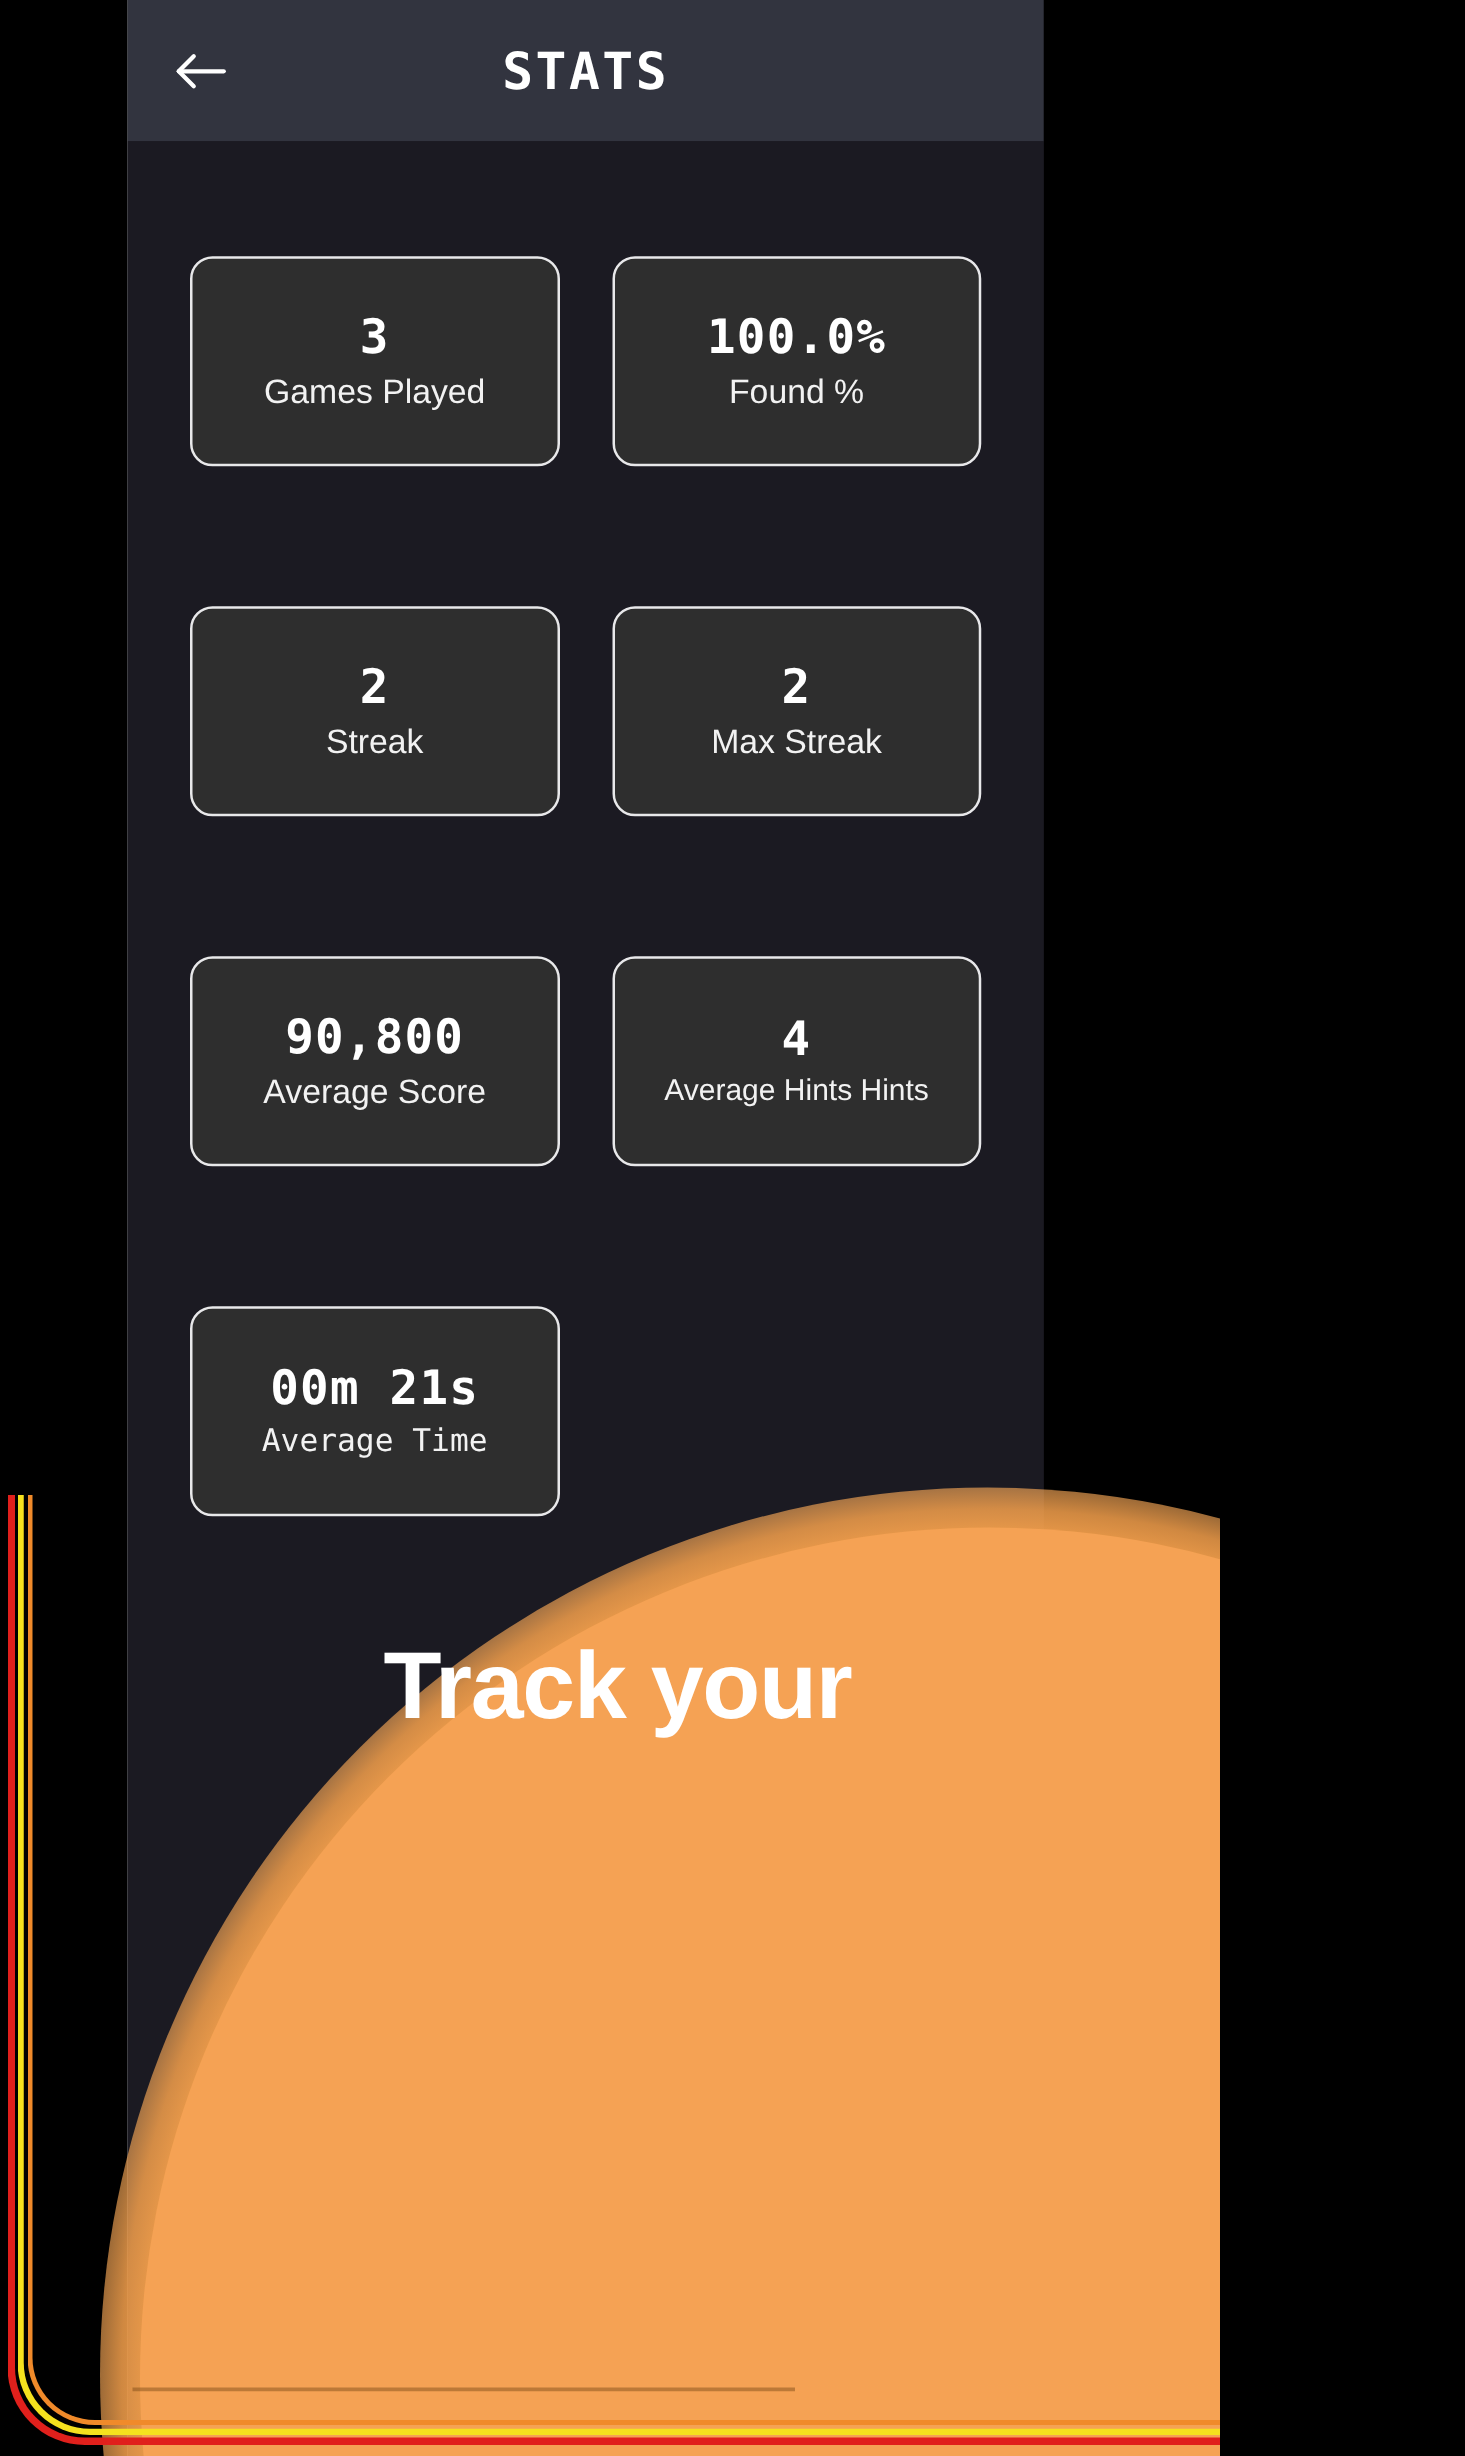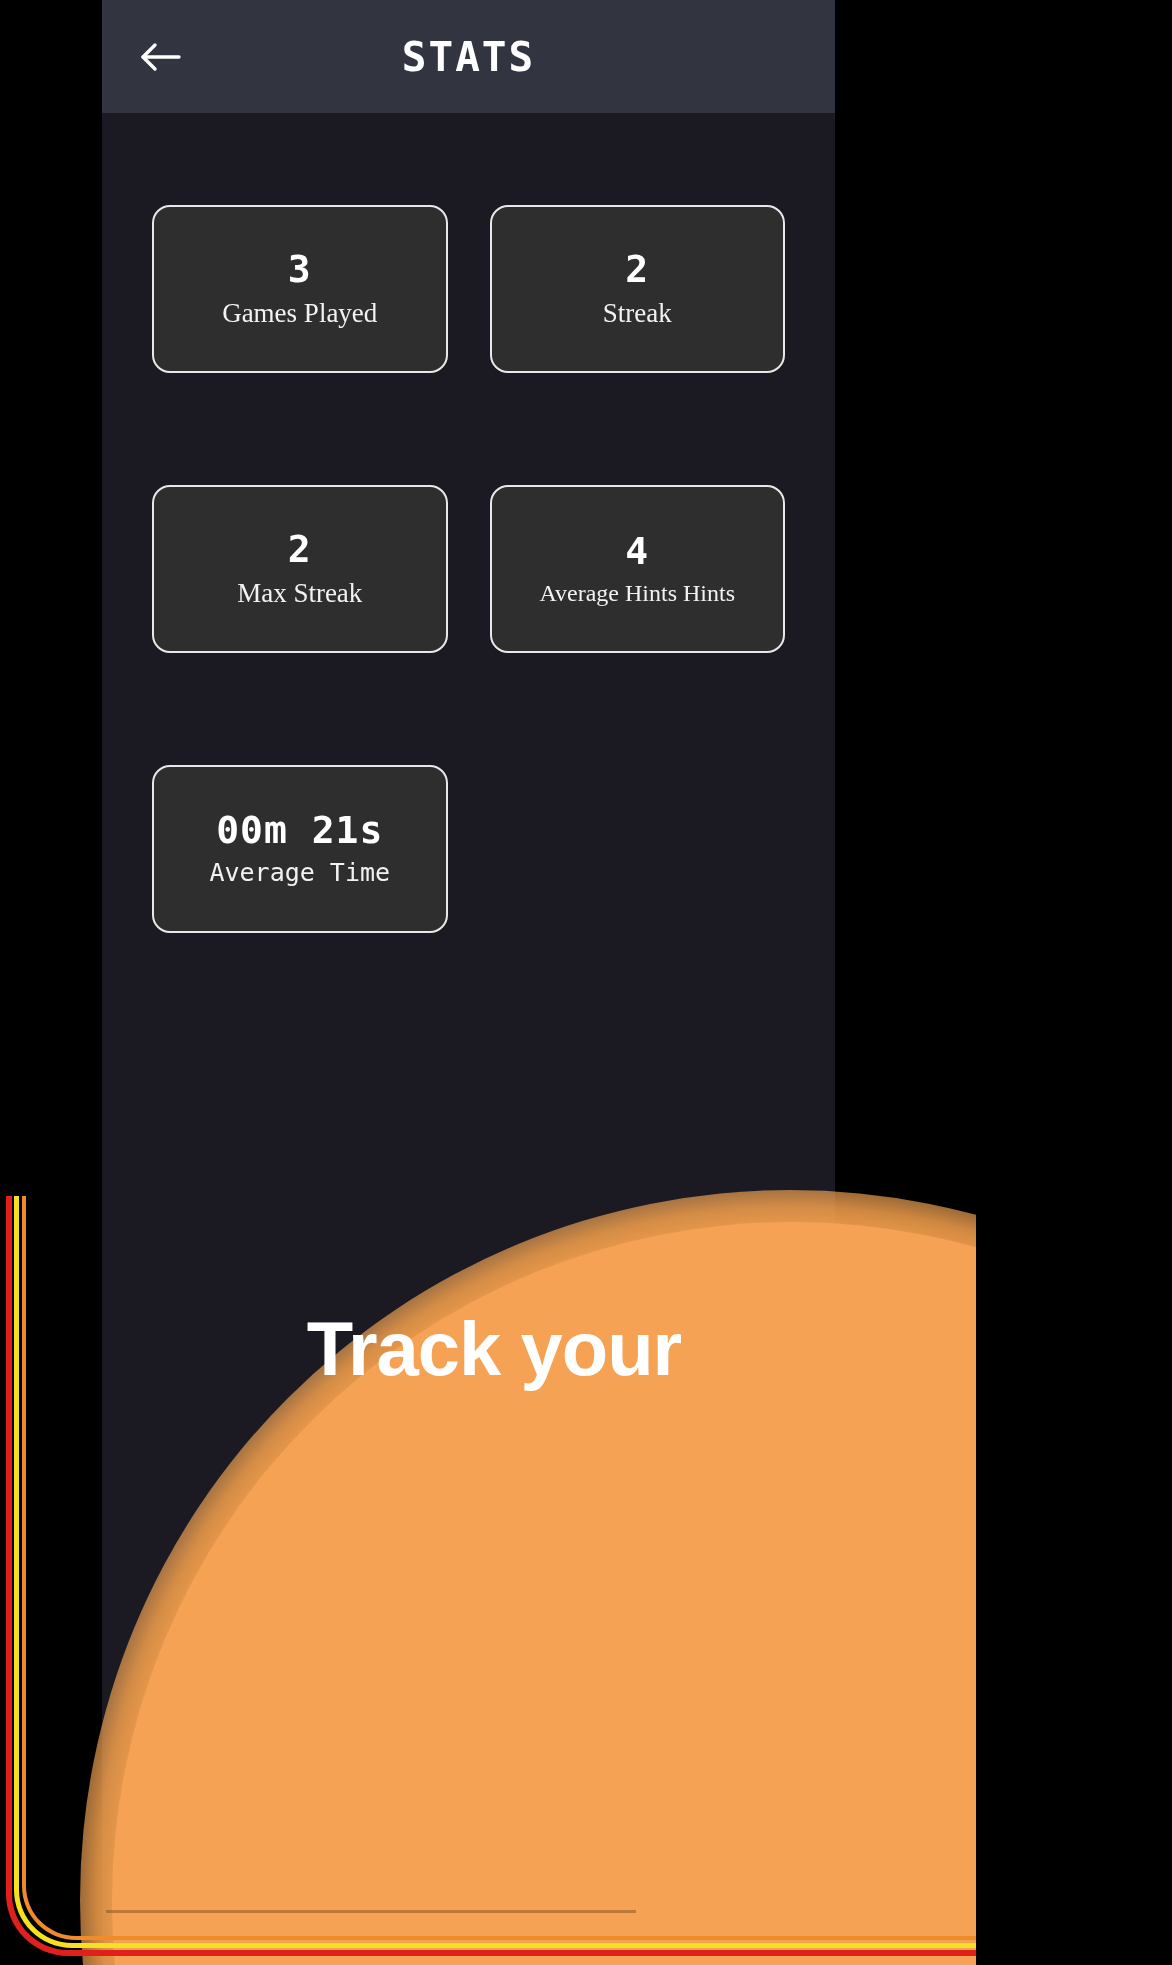--- a/index.html
+++ b/index.html
@@ -96,21 +96,21 @@
   }
   .card .value {
     font-family:"DejaVu Sans Mono", monospace;
     font-weight:bold;
     font-size:38px;
     color:#ffffff;
     letter-spacing:1px;
     line-height:1.1;
   }
   .card .label {
-    font-family:Liberation Serif, serif;
+    font-family:Liberation Sans, sans-serif;
     font-size:27px;
     color:#f2f2f2;
     line-height:1.2;
     white-space:nowrap;
   }
   .card.small-label .label { font-size:24px; }
   .card.mono-label .label {
     font-family:"DejaVu Sans Mono", monospace;
     font-size:25px;
   }
@@ -222,32 +222,40 @@
     </div>
 
     <div class="screen-body">
       <div class="grid">
 
         <div class="card">
           <div class="value">3</div>
           <div class="label">Games Played</div>
         </div>
 
+        <div class="card">
+          <div class="value">100.0%</div>
+          <div class="label">Found %</div>
+        </div>
 
         <div class="card">
           <div class="value">2</div>
           <div class="label">Streak</div>
         </div>
 
         <div class="card">
           <div class="value">2</div>
           <div class="label">Max Streak</div>
         </div>
 
 
+        <div class="card">
+          <div class="value">90,800</div>
+          <div class="label">Average Score</div>
+        </div>
 
         <div class="card small-label">
           <div class="value">4</div>
           <div class="label">Average Hints Hints</div>
         </div>
 
         <div class="card mono-label">
           <div class="value">00m 21s</div>
           <div class="label">Average Time</div>
         </div>

